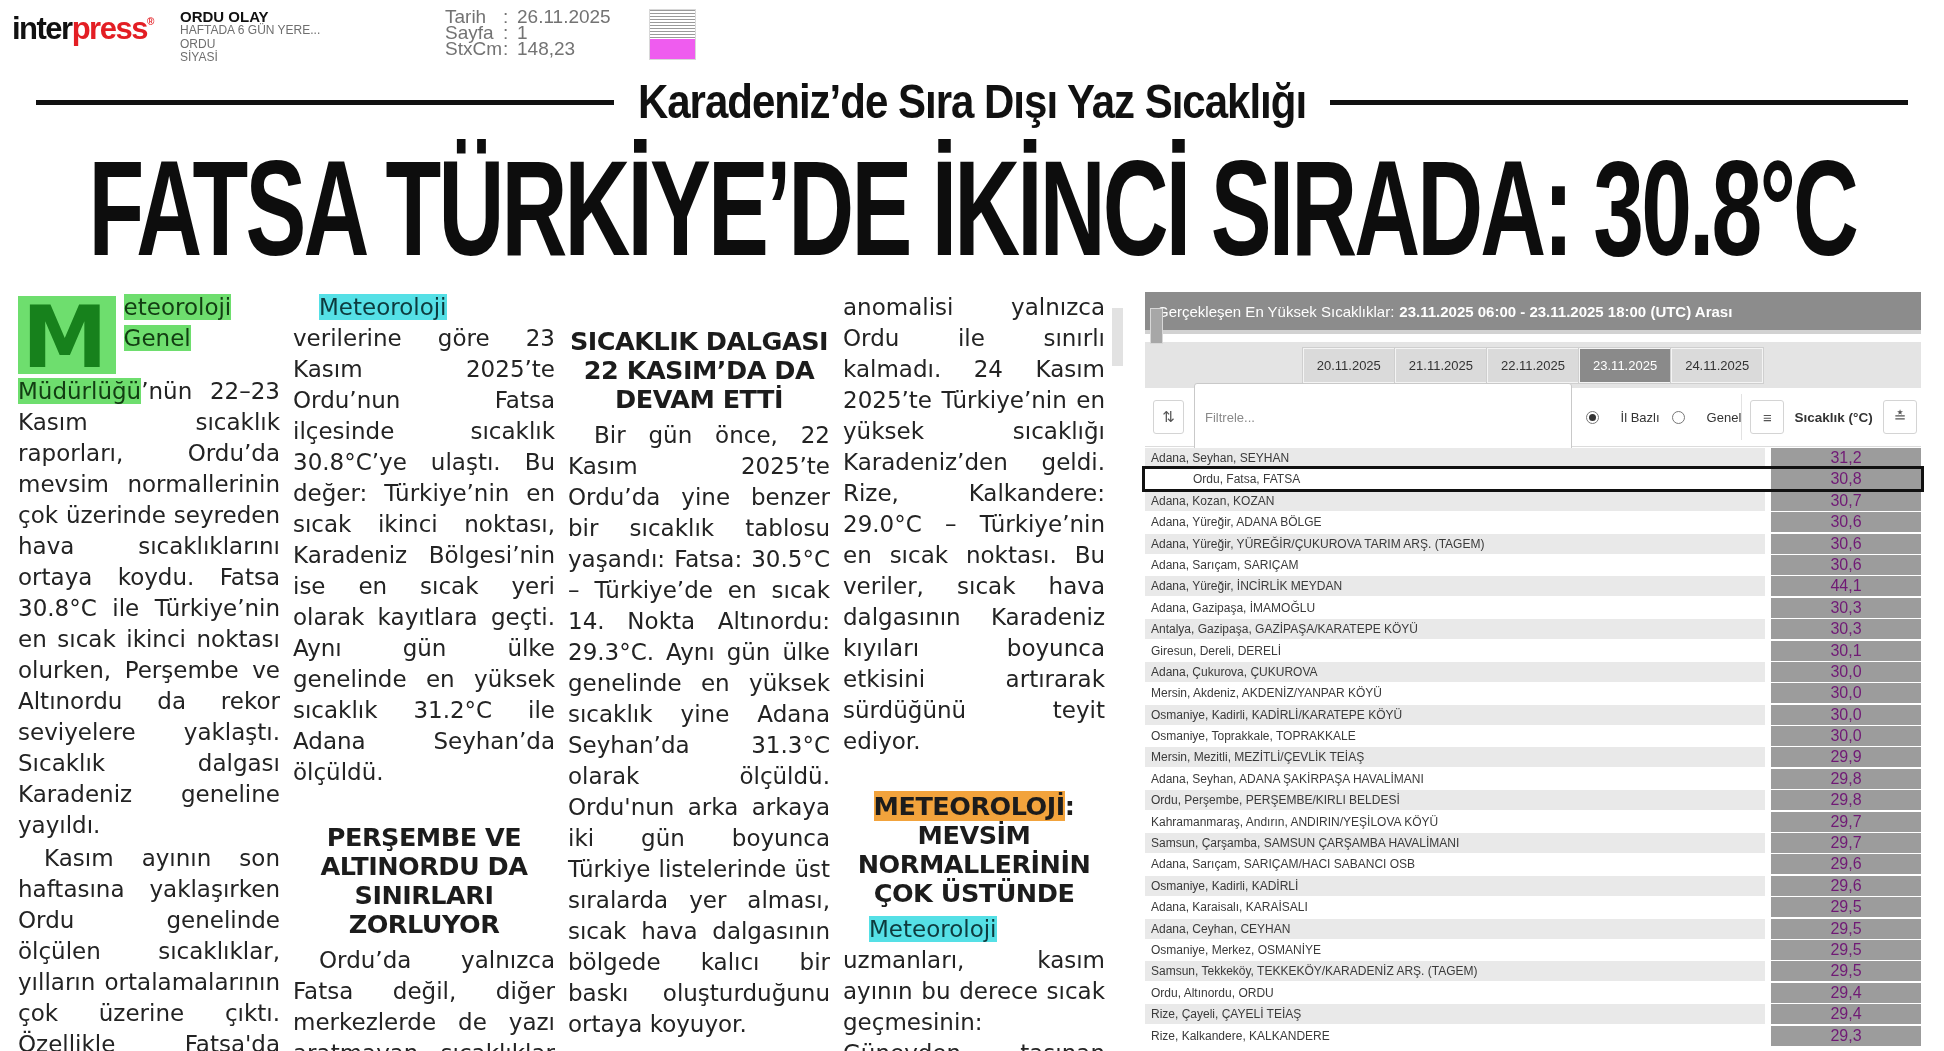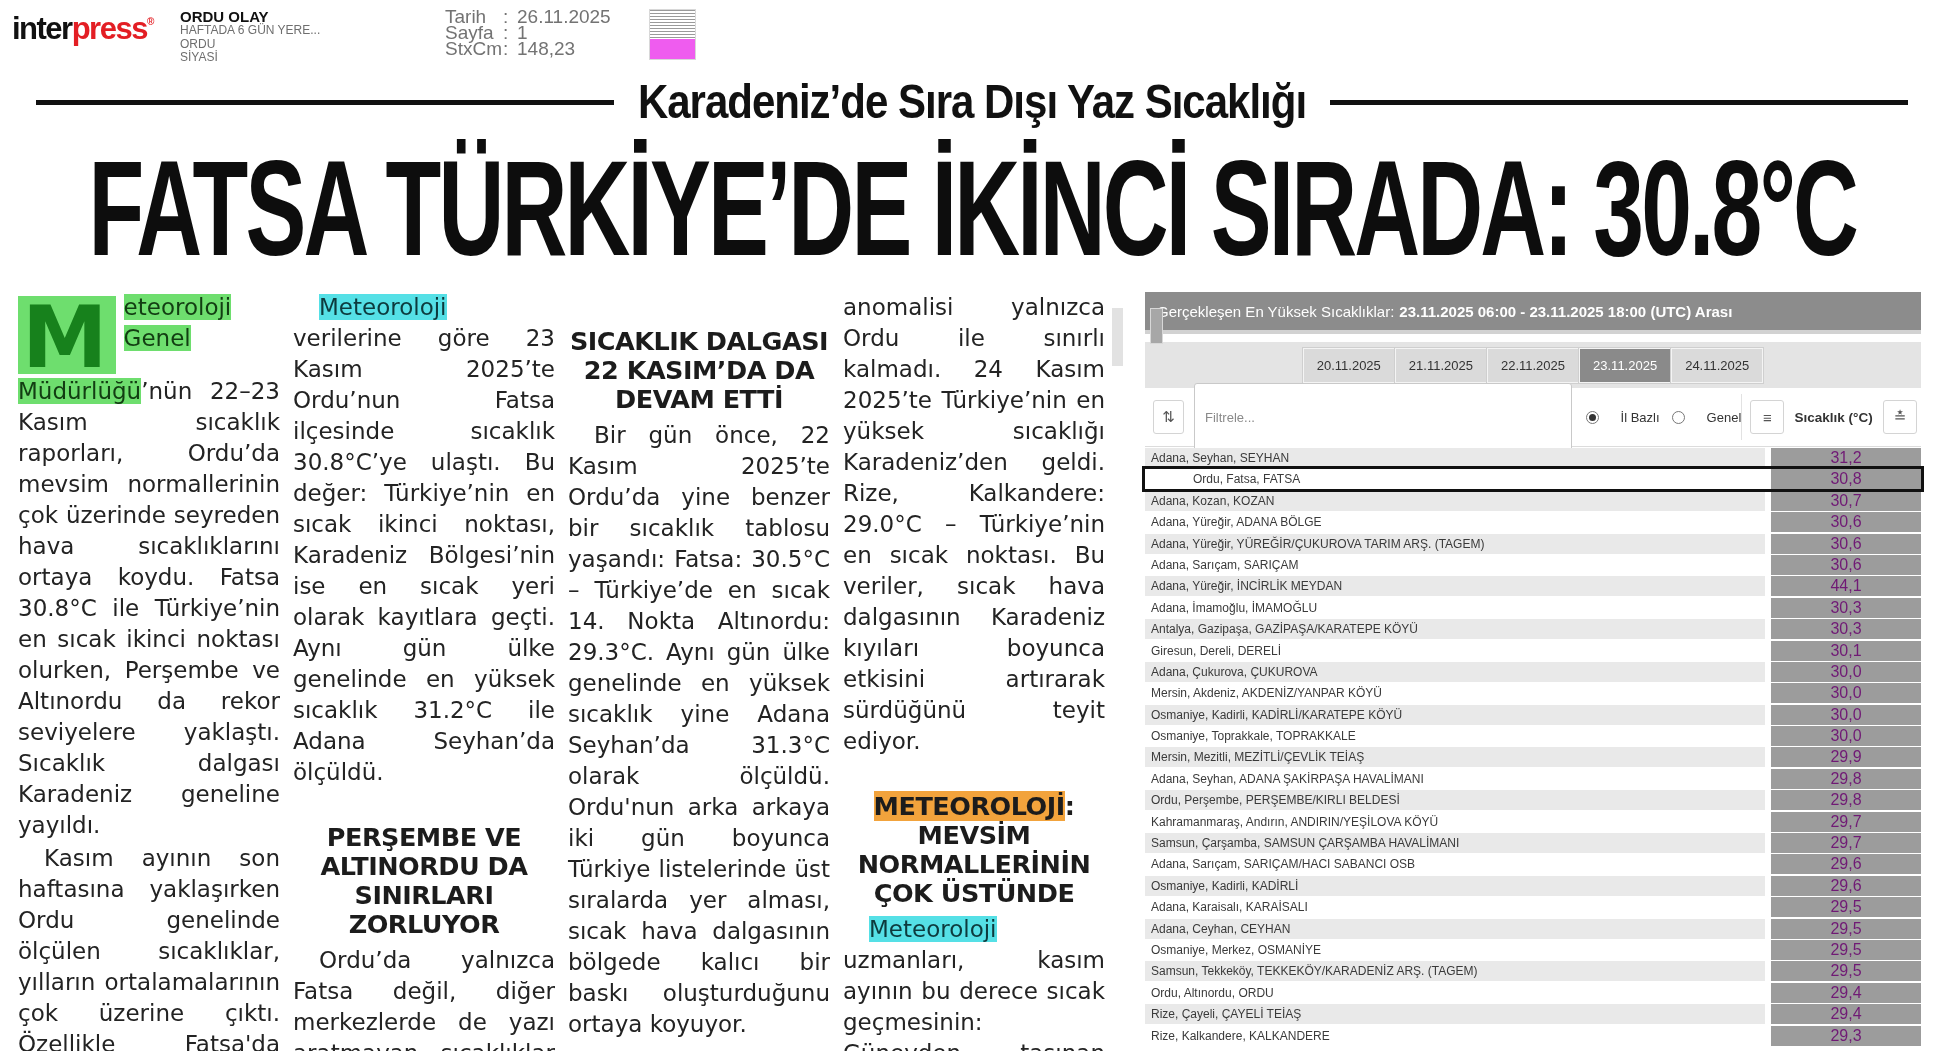--- a/index.html
+++ b/index.html
@@ -215,21 +215,21 @@
         </div>
         <div class="t-row">
           <div class="t-name">Adana, Sarıçam, SARIÇAM</div>
           <div class="t-temp">30,6</div>
         </div>
         <div class="t-row alt">
           <div class="t-name">Adana, Yüreğir, İNCİRLİK MEYDAN</div>
           <div class="t-temp">44,1</div>
         </div>
         <div class="t-row">
-          <div class="t-name">Adana, İmamoğlu, İMAMOĞLU</div>
+          <div class="t-name">Adana, Gazipaşa, İMAMOĞLU</div>
           <div class="t-temp">30,3</div>
         </div>
         <div class="t-row alt">
           <div class="t-name">Antalya, Gazipaşa, GAZİPAŞA/KARATEPE KÖYÜ</div>
           <div class="t-temp">30,3</div>
         </div>
         <div class="t-row">
           <div class="t-name">Giresun, Dereli, DERELİ</div>
           <div class="t-temp">30,1</div>
         </div>

